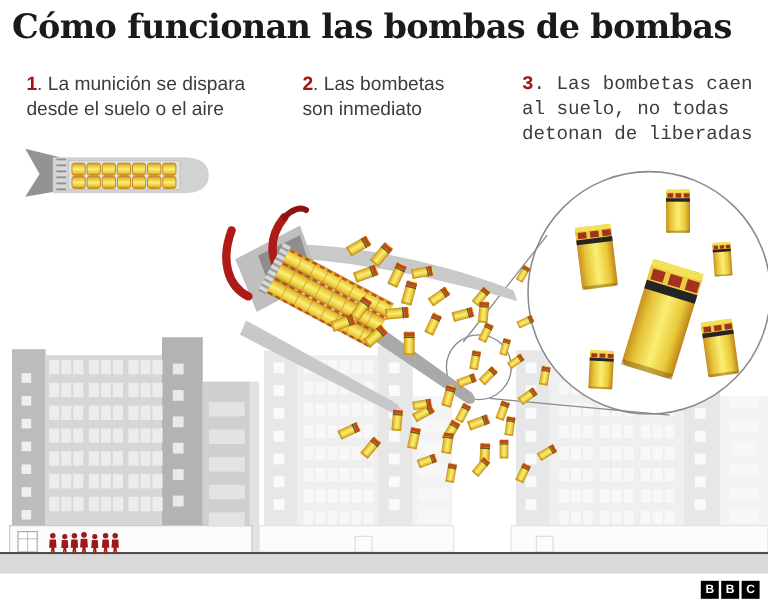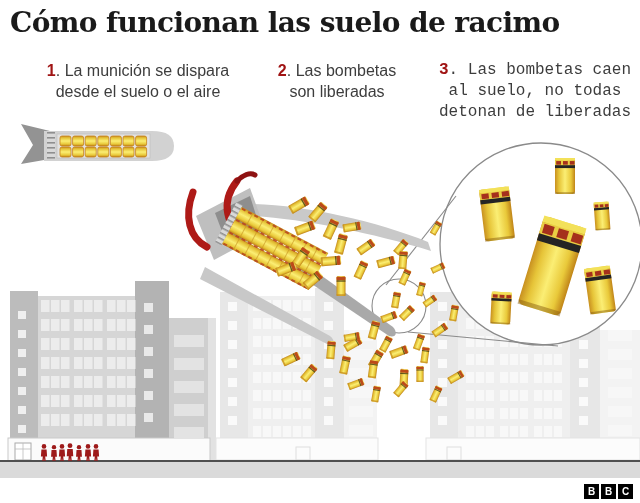--- a/index.html
+++ b/index.html
@@ -2,21 +2,21 @@
 <html><head>
 <meta charset="utf-8">
 <style>
   html,body{margin:0;padding:0;background:#fff;}
   .stage{position:relative;width:640px;height:503px;background:#ffffff;overflow:hidden;
          font-family:"Liberation Sans",sans-serif;}
   .stage svg{position:absolute;left:0;top:0;}
   .title{position:absolute;left:10px;top:6px;margin:0;
          font-family:"DejaVu Serif",serif;font-weight:bold;font-size:28px;
          color:#1a1a1a;letter-spacing:-0.6px;white-space:nowrap;}
-  .note{position:absolute;top:60px;font-size:16px;line-height:21px;color:#3d3d3d;text-align:center;}
+  .note{position:absolute;top:60px;font-size:16px;line-height:21px;color:#3d3d3d;}
   .note .num{font-weight:bold;color:#a01414;}
   .note-1{left:22px;width:232px;}
   .note-2{left:252px;width:170px;}
   .note-3{left:435px;width:200px;font-family:Liberation Mono, monospace;}
   .bbc-logo{position:absolute;left:584px;top:484px;display:flex;gap:2px;}
   .bbc-logo span{width:15px;height:15px;background:#000;color:#fff;
          font-weight:bold;font-size:10px;line-height:15px;text-align:center;
          font-family:"Liberation Sans",sans-serif;display:block;}
 </style>
 </head>
@@ -763,29 +763,29 @@
           <rect x="-10" y="-13.76" width="20" height="4.16" fill="#e8cd43"></rect>
           <rect x="-8.8" y="-13.28" width="4.8" height="3.2" fill="#a5301c"></rect>
           <rect x="-2" y="-13.28" width="4.8" height="3.2" fill="#a5301c"></rect>
           <rect x="4.800000000000001" y="-13.28" width="4.8" height="3.2" fill="#a5301c"></rect>
           <rect x="-10" y="-9.6" width="20" height="2.56" fill="#242424"></rect>
           <rect x="-10" y="14.4" width="20" height="1.6" fill="#8c5f0f" opacity="0.5"></rect>
         </g>
       </g>
   </svg>
 
-  <h1 class="title">Cómo funcionan las suelo de racimo</h1>
+  <h1 class="title">Cómo funcionan las bombas de bombas</h1>
 
   <div class="note note-1">
       <div><span class="num">1</span>. La munición se dispara</div>
       <div>desde el suelo o el aire</div>
     </div>
   <div class="note note-2">
       <div><span class="num">2</span>. Las bombetas</div>
-      <div>son liberadas</div>
+      <div>son inmediato</div>
     </div>
   <div class="note note-3">
       <div><span class="num">3</span>. Las bombetas caen</div>
       <div>al suelo, no todas</div>
       <div>detonan de liberadas</div>
     </div>
 
   <div class="bbc-logo">
     <span>B</span>
     <span>B</span>

